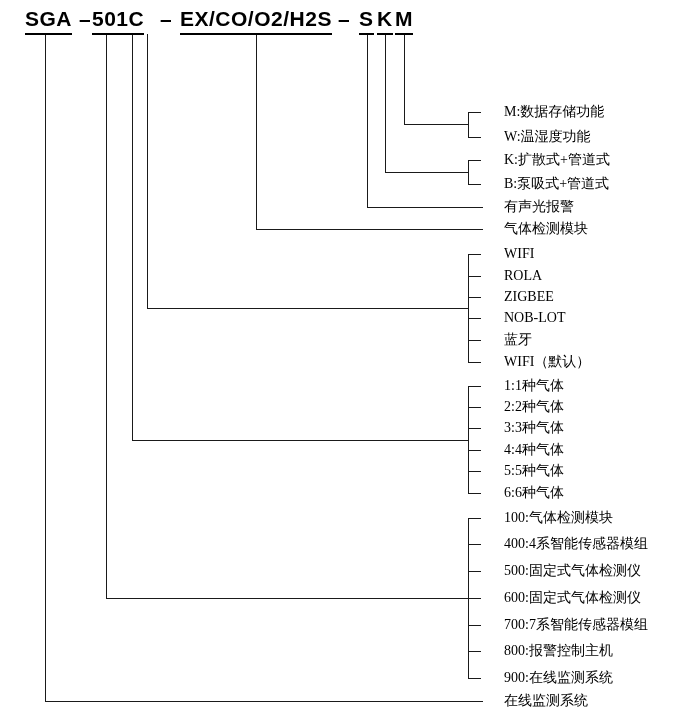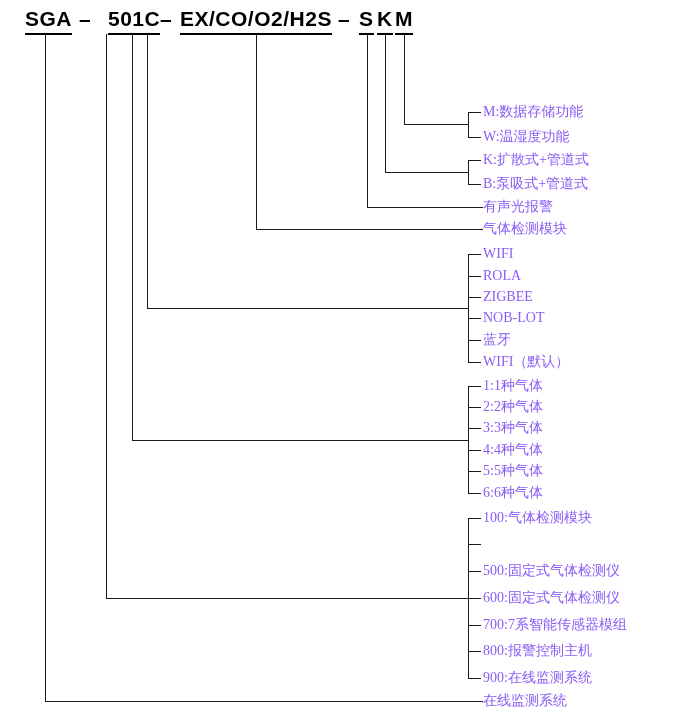--- a/index.html
+++ b/index.html
@@ -16,23 +16,23 @@
     position: absolute;
     top: 6px;
     font: bold 21px/26px "Liberation Sans", "DejaVu Sans", sans-serif;
     color: #000000;
     letter-spacing: 0.5px;
     white-space: nowrap;
   }
   .seg.u { border-bottom: 2px solid #000000; padding-bottom: 1px; }
   .lbl {
     position: absolute;
-    left: 483px;
+    left: 504px;
     font: 14px/18px "Liberation Serif", "DejaVu Serif", serif;
-    color: #8b5cf6;
+    color: #000000;
     white-space: nowrap;
   }
 </style>
 </head>
 <body>
 
 <div id="canvas">
 
   <svg id="lines" width="673" height="719" viewBox="0 0 673 719" shape-rendering="crispEdges">
     <g stroke="#1a1a1a" stroke-width="1" fill="none">
@@ -104,21 +104,21 @@
         <line x1="468" y1="625.5" x2="481" y2="625.5"></line>
         <line x1="468" y1="651.5" x2="481" y2="651.5"></line>
         <line x1="468" y1="678.5" x2="481" y2="678.5"></line>
       </g>
     </g>
   </svg>
 
   <header>
     <span class="seg u" style="left:25px">SGA</span>
     <span class="seg" style="left:79px">–</span>
-    <span class="seg u" style="left:108px">501C</span>
+    <span class="seg u" style="left:92px">501C</span>
     <span class="seg" style="left:160px">–</span>
     <span class="seg u" style="left:180px">EX/CO/O2/H2S</span>
     <span class="seg" style="left:338px">–</span>
     <span class="seg u" style="left:359px">S</span>
     <span class="seg u" style="left:377px">K</span>
     <span class="seg u" style="left:395px">M</span>
   </header>
 
   <div class="lbl" style="top:103px">M:数据存储功能</div>
   <div class="lbl" style="top:128px">W:温湿度功能</div>
@@ -132,20 +132,21 @@
   <div class="lbl" style="top:309px">NOB-LOT</div>
   <div class="lbl" style="top:331px">蓝牙</div>
   <div class="lbl" style="top:353px">WIFI（默认）</div>
   <div class="lbl" style="top:377px">1:1种气体</div>
   <div class="lbl" style="top:398px">2:2种气体</div>
   <div class="lbl" style="top:419px">3:3种气体</div>
   <div class="lbl" style="top:441px">4:4种气体</div>
   <div class="lbl" style="top:462px">5:5种气体</div>
   <div class="lbl" style="top:484px">6:6种气体</div>
   <div class="lbl" style="top:509px">100:气体检测模块</div>
+  <div class="lbl" style="top:535px">400:4系智能传感器模组</div>
   <div class="lbl" style="top:562px">500:固定式气体检测仪</div>
   <div class="lbl" style="top:589px">600:固定式气体检测仪</div>
   <div class="lbl" style="top:616px">700:7系智能传感器模组</div>
   <div class="lbl" style="top:642px">800:报警控制主机</div>
   <div class="lbl" style="top:669px">900:在线监测系统</div>
   <div class="lbl" style="top:692px">在线监测系统</div>
 
 </div>
 
 </body></html>

